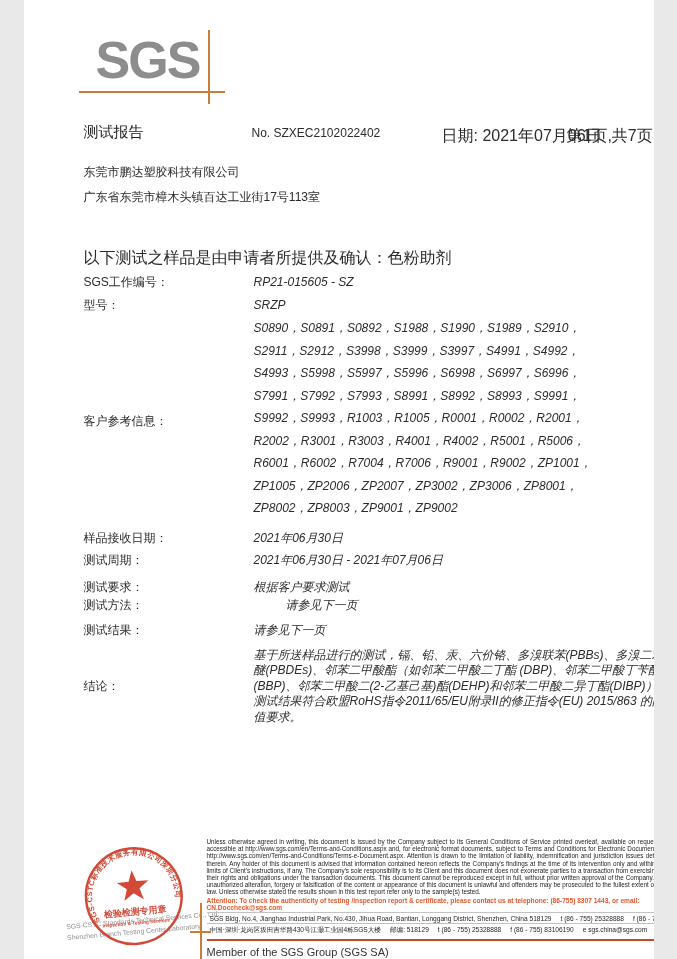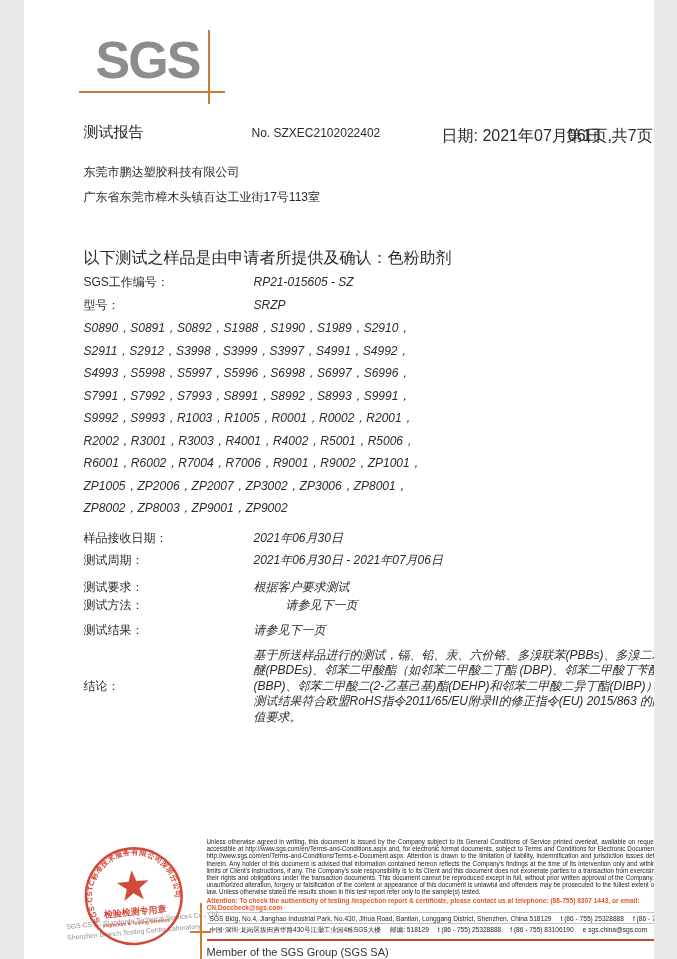--- a/index.html
+++ b/index.html
@@ -80,20 +80,21 @@
       <div class="lbl">SGS工作编号：</div>
       <div class="val">RP21-015605 - SZ</div>
     </div>
 
     <div class="row">
       <div class="lbl">型号：</div>
       <div class="val">SRZP</div>
     </div>
 
     <div class="row">
+      <div class="lbl">客户参考信息：</div>
       <div class="val">
         <div class="ref-line">S0890，S0891，S0892，S1988，S1990，S1989，S2910，</div>
         <div class="ref-line">S2911，S2912，S3998，S3999，S3997，S4991，S4992，</div>
         <div class="ref-line">S4993，S5998，S5997，S5996，S6998，S6997，S6996，</div>
         <div class="ref-line">S7991，S7992，S7993，S8991，S8992，S8993，S9991，</div>
         <div class="ref-line">S9992，S9993，R1003，R1005，R0001，R0002，R2001，</div>
         <div class="ref-line">R2002，R3001，R3003，R4001，R4002，R5001，R5006，</div>
         <div class="ref-line">R6001，R6002，R7004，R7006，R9001，R9002，ZP1001，</div>
         <div class="ref-line">ZP1005，ZP2006，ZP2007，ZP3002，ZP3006，ZP8001，</div>
         <div class="ref-line">ZP8002，ZP8003，ZP9001，ZP9002</div>

